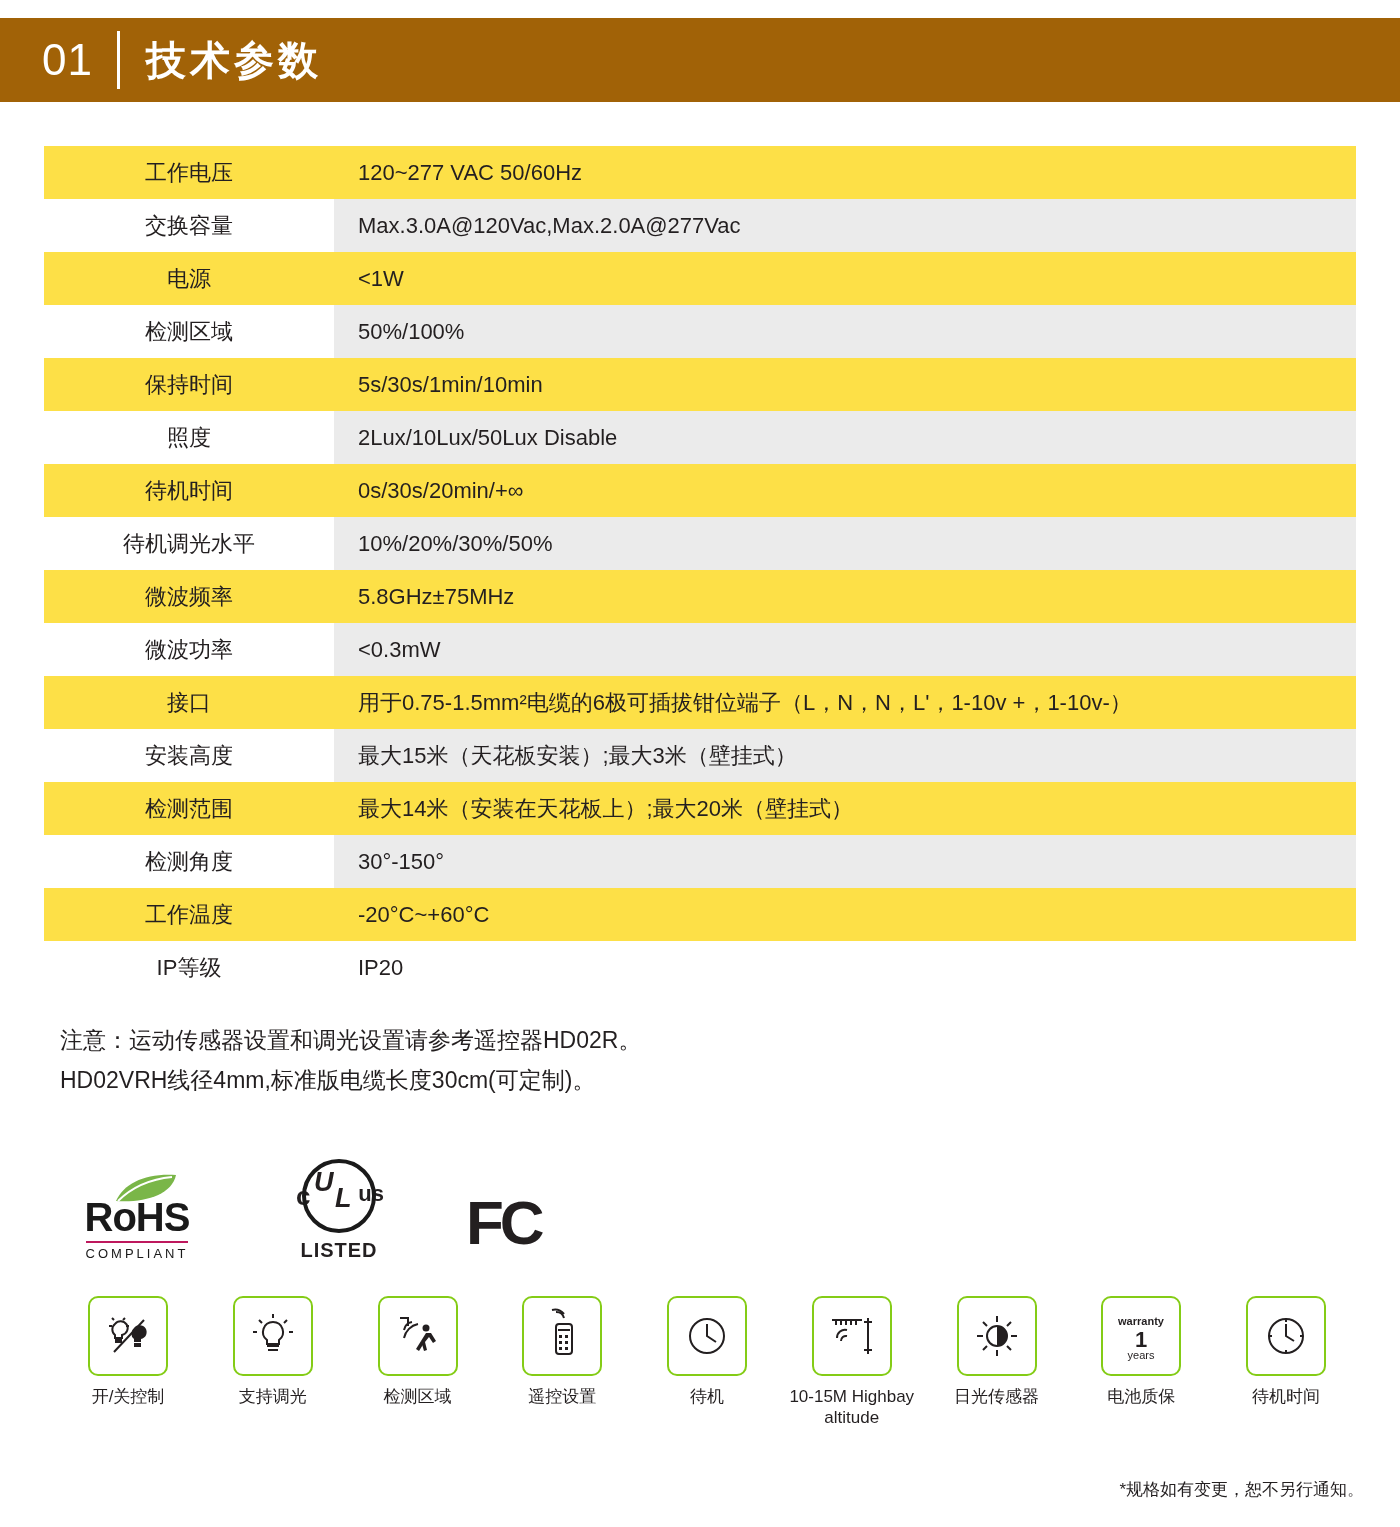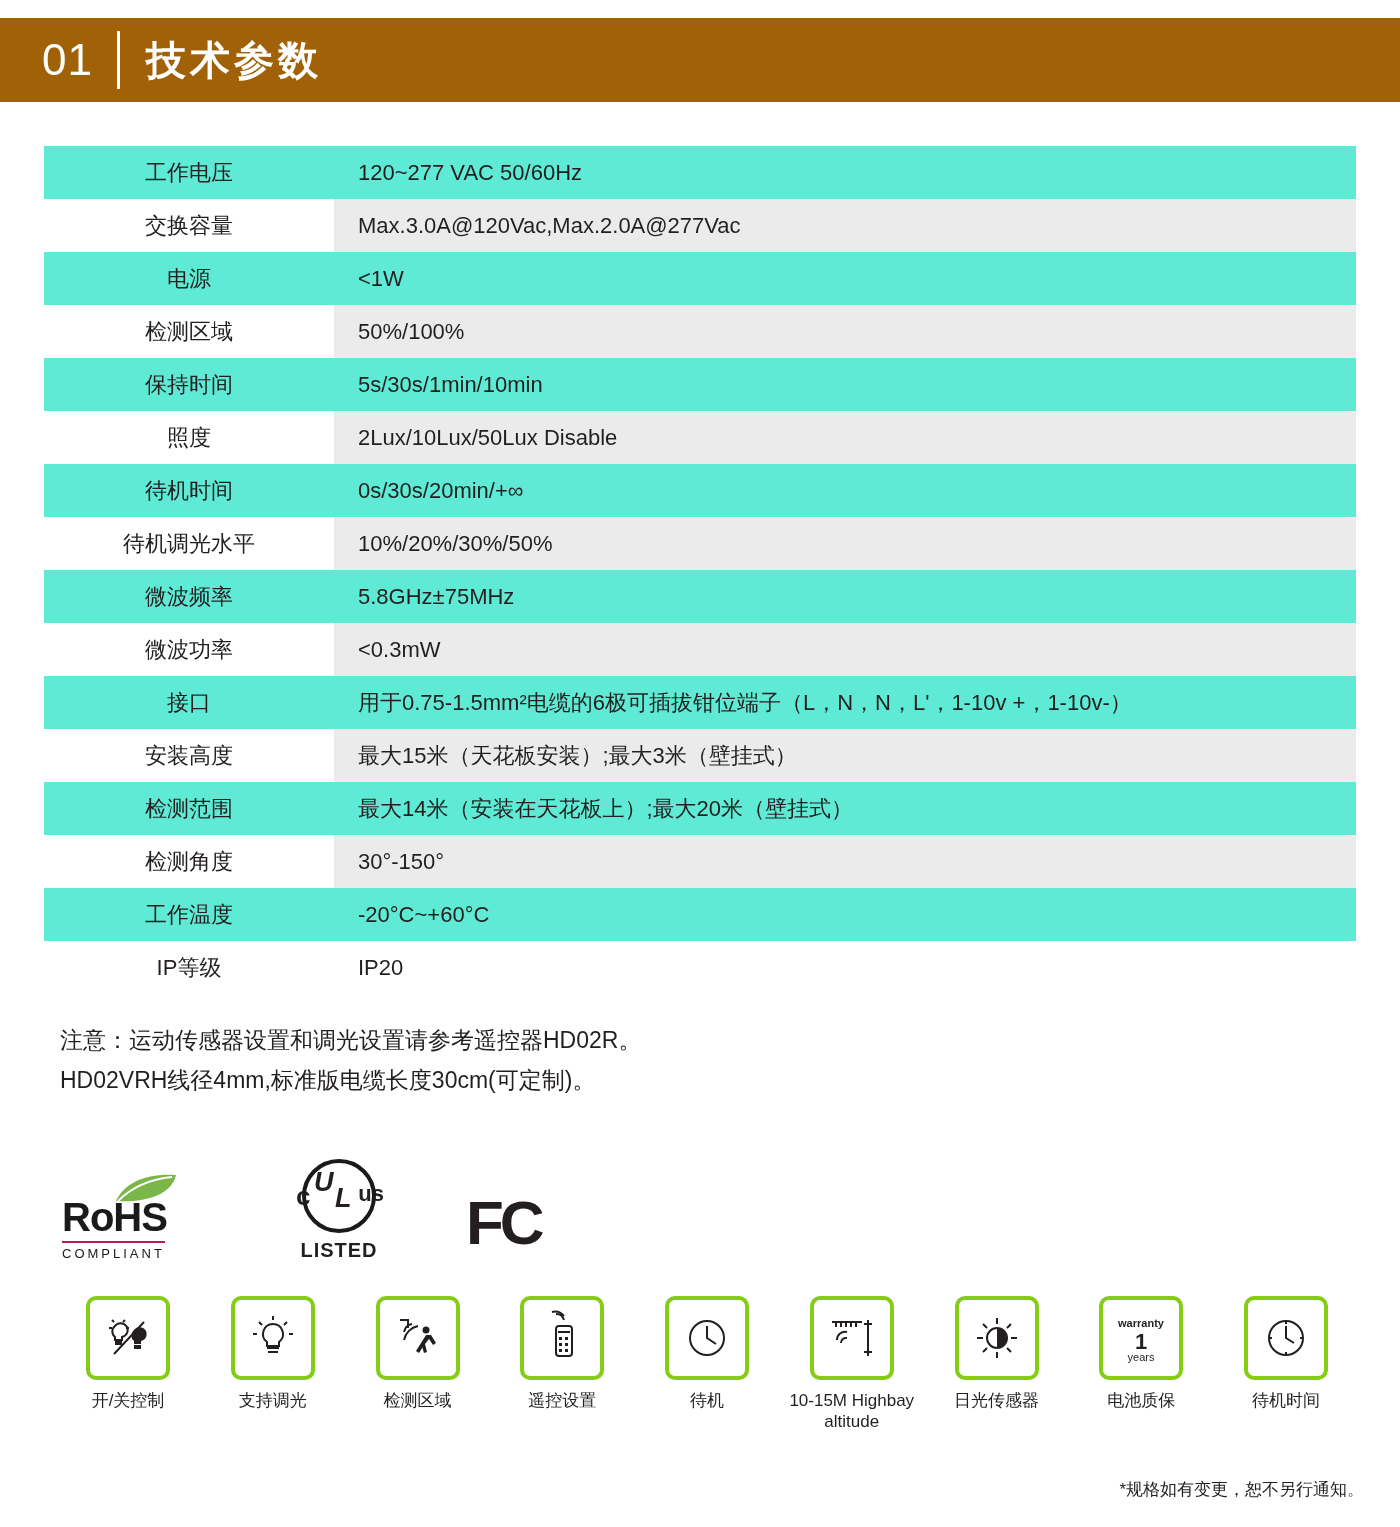--- a/index.html
+++ b/index.html
@@ -68,21 +68,21 @@
   .spec-table td.label {
     width: 290px;
     text-align: center;
     padding-left: 0;
   }
   .spec-table td.value {
     padding-left: 24px;
     white-space: nowrap;
   }
   .spec-table tr.shaded td {
-    background: #5eead4;
+    background: #fde047;
   }
   .spec-table tr.plain td.label {
     background: #ffffff;
   }
   .spec-table tr.plain td.value {
     background: #ebebeb;
   }
   .spec-table tr.last td.value {
     background: #ffffff;
   }
@@ -111,20 +111,21 @@
     display: flex;
     align-items: flex-end;
   }
   .cert {
     position: relative;
     margin-right: 52px;
   }
   
   .rohs {
     width: 150px;
+    text-align: center;
   }
   .rohs .leaf {
     position: absolute;
     left: 52px;
     top: -24px;
     width: 66px;
     height: 30px;
   }
   .rohs-text {
     font-size: 40px;
@@ -211,21 +212,21 @@
     display: flex;
     justify-content: space-between;
   }
   .feature {
     width: 132px;
     text-align: center;
   }
   .feature .box {
     width: 76px;
     height: 76px;
-    border: 4px solid #84cc16;
+    border: 2px solid #84cc16;
     border-radius: 10px;
     margin: 0 auto 10px auto;
     display: flex;
     align-items: center;
     justify-content: center;
   }
   .feature .cap {
     font-size: 17px;
     line-height: 21px;
     color: #231f20;

